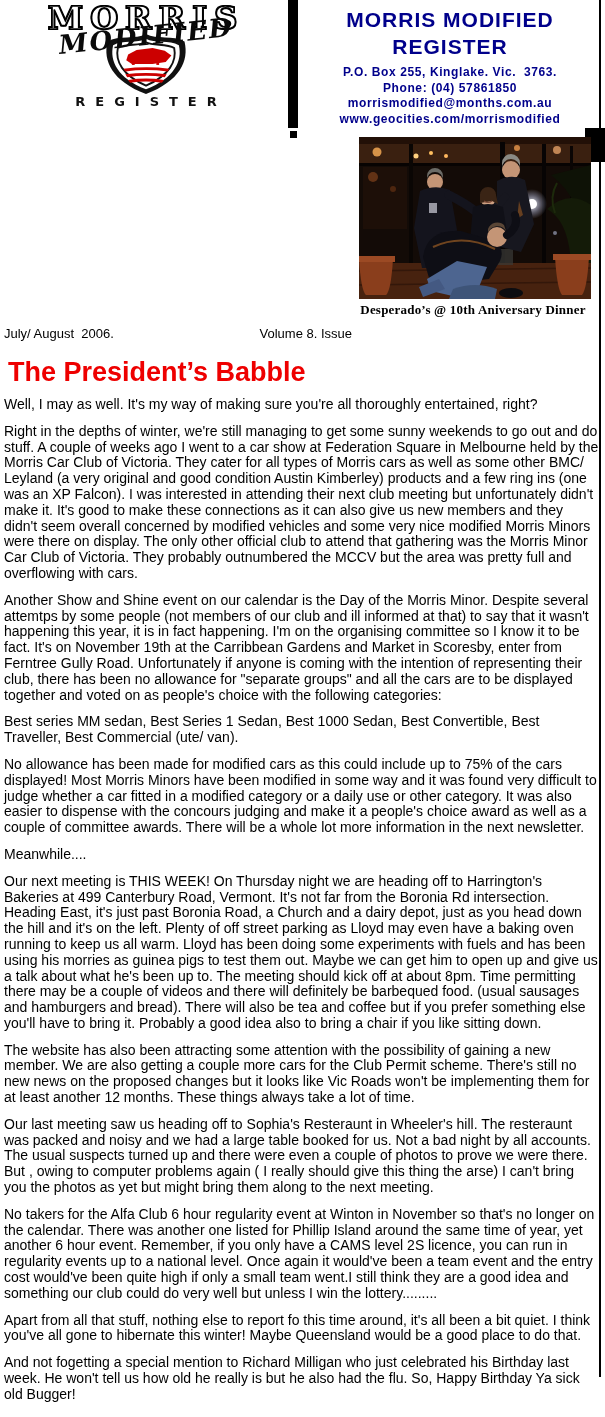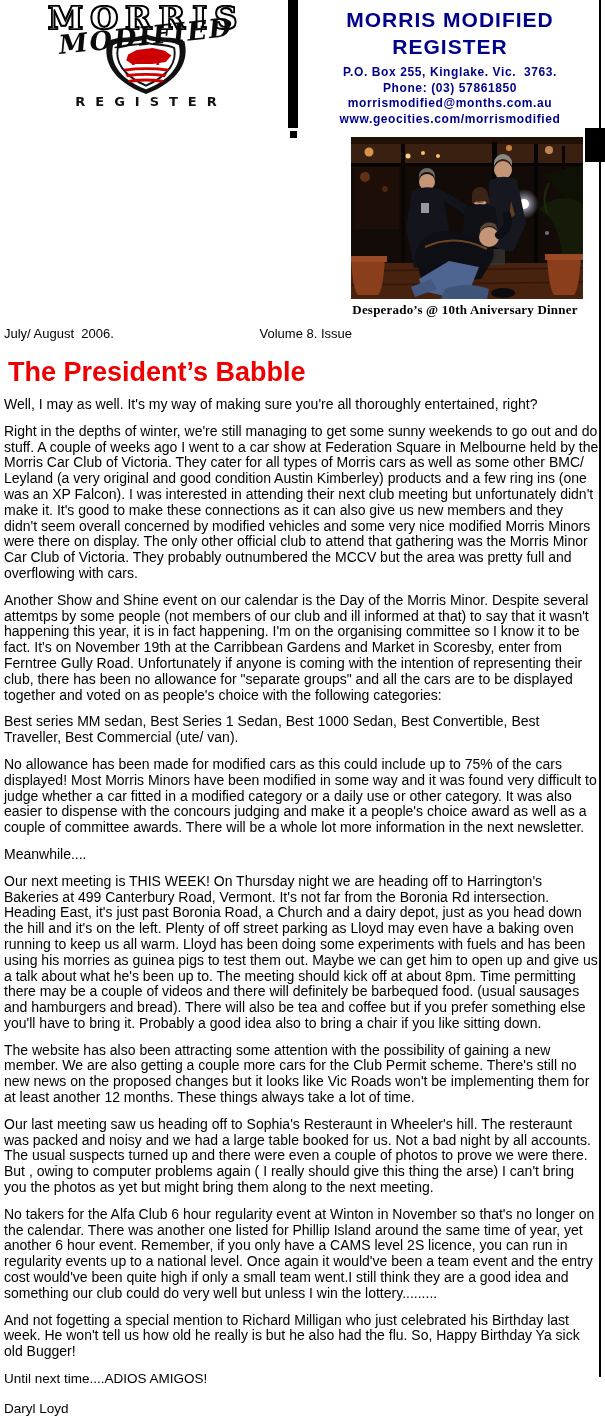--- a/index.html
+++ b/index.html
@@ -44,21 +44,21 @@
   .divider-dot{position:absolute;left:290px;top:131px;width:7px;height:7px;background:#000;}
   .masthead{position:absolute;left:302px;top:6px;width:296px;text-align:center;color:var(--blue);}
   .masthead-title{font-weight:bold;font-size:21px;line-height:27px;letter-spacing:1px;}
   .masthead-line{font-weight:bold;font-size:12px;line-height:15.5px;letter-spacing:0.6px;white-space:pre;}
   .masthead-line.first{margin-top:5px;}
   a.plainlink{color:var(--blue);text-decoration:none;}
 
   
   .content{position:relative;padding:0 6px 0 4px;}
   .photo-figure{
-    float:right;width:236px;margin:0 16px 8px 8px;
+    float:right;width:236px;margin:0 8px 8px 8px;
     text-align:center;
   }
   .photo-svg{display:block;width:232px;height:162px;margin-left:4px;background:#120b07;}
   .photo-caption{
     font-family:"Liberation Serif",serif;font-weight:bold;font-size:13px;line-height:16px;
     margin-top:3px;letter-spacing:0.2px;
   }
   .date-row{display:flex;justify-content:space-between;width:348px;margin-top:4px;font-size:13px;line-height:16px;}
   .date-row span{white-space:pre;}
   .article-title{
@@ -104,21 +104,21 @@
       <div class="logo-register">REGISTER</div>
     </div>
 
     <div class="divider-bar"></div>
     <div class="divider-dot"></div>
 
     <div class="masthead">
       <div class="masthead-title">MORRIS MODIFIED</div>
       <div class="masthead-title">REGISTER</div>
       <div class="masthead-line first">P.O. Box 255, Kinglake. Vic.  3763.</div>
-      <div class="masthead-line">Phone: (03) 57861850</div>
+      <div class="masthead-line">Phone: (04) 57861850</div>
       <div class="masthead-line"><a class="plainlink">morrismodified@months.com.au</a></div>
       <div class="masthead-line"><a class="plainlink">www.geocities.com/morrismodified</a></div>
     </div>
   </div>
 
   <div class="content">
 
     <div class="photo-figure">
       <svg class="photo-svg" viewBox="0 0 232 162">
         <defs>
@@ -209,20 +209,21 @@
         <p class="body-para">Well, I may as well. It's my way of making sure you're all thoroughly entertained, right?</p>
         <p class="body-para">Right in the depths of winter, we're still managing to get some sunny weekends to go out and do stuff. A couple of weeks ago I went to a car show at Federation Square in Melbourne held by the Morris Car Club of Victoria. They cater for all types of Morris cars as well as some other BMC/ Leyland (a very original and good condition Austin Kimberley) products and a few ring ins (one was an XP Falcon). I was interested in attending their next club meeting but unfortunately didn't make it. It's good to make these connections as it can also give us new members and they didn't seem overall concerned by modified vehicles and some very nice modified Morris Minors were there on display. The only other official club to attend that gathering was the Morris Minor Car Club of Victoria. They probably outnumbered the MCCV but the area was pretty full and overflowing with cars.</p>
         <p class="body-para">Another Show and Shine event on our calendar is the Day of the Morris Minor. Despite several attemtps by some people (not members of our club and ill informed at that) to say that it wasn't happening this year, it is in fact happening. I'm on the organising committee so I know it to be fact. It's on November 19th at the Carribbean Gardens and Market in Scoresby, enter from Ferntree Gully Road. Unfortunately if anyone is coming with the intention of representing their club, there has been no allowance for "separate groups" and all the cars are to be displayed together and voted on as people's choice with the following categories:</p>
         <p class="body-para">Best series MM sedan, Best Series 1 Sedan, Best 1000 Sedan, Best Convertible, Best Traveller, Best Commercial (ute/ van).</p>
         <p class="body-para">No allowance has been made for modified cars as this could include up to 75% of the cars displayed! Most Morris Minors have been modified in some way and it was found very difficult to judge whether a car fitted in a modified category or a daily use or other category. It was also easier to dispense with the concours judging and make it a people's choice award as well as a couple of committee awards. There will be a whole lot more information in the next newsletter.</p>
         <p class="body-para">Meanwhile....</p>
         <p class="body-para">Our next meeting is THIS WEEK! On Thursday night we are heading off to Harrington's Bakeries at 499 Canterbury Road, Vermont. It's not far from the Boronia Rd intersection. Heading East, it's just past Boronia Road, a Church and a dairy depot, just as you head down the hill and it's on the left. Plenty of off street parking as Lloyd may even have a baking oven running to keep us all warm. Lloyd has been doing some experiments with fuels and has been using his morries as guinea pigs to test them out. Maybe we can get him to open up and give us a talk about what he's been up to. The meeting should kick off at about 8pm. Time permitting there may be a couple of videos and there will definitely be barbequed food. (usual sausages and hamburgers and bread). There will also be tea and coffee but if you prefer something else you'll have to bring it. Probably a good idea also to bring a chair if you like sitting down.</p>
         <p class="body-para">The website has also been attracting some attention with the possibility of gaining a new member. We are also getting a couple more cars for the Club Permit scheme. There's still no new news on the proposed changes but it looks like Vic Roads won't be implementing them for at least another 12 months. These things always take a lot of time.</p>
         <p class="body-para">Our last meeting saw us heading off to Sophia's Resteraunt in Wheeler's hill. The resteraunt was packed and noisy and we had a large table booked for us. Not a bad night by all accounts. The usual suspects turned up and there were even a couple of photos to prove we were there. But , owing to computer problems again ( I really should give this thing the arse) I can't bring you the photos as yet but might bring them along to the next meeting.</p>
         <p class="body-para">No takers for the Alfa Club 6 hour regularity event at Winton in November so that's no longer on the calendar. There was another one listed for Phillip Island around the same time of year, yet another 6 hour event. Remember, if you only have a CAMS level 2S licence, you can run in regularity events up to a national level. Once again it would've been a team event and the entry cost would've been quite high if only a small team went.I still think they are a good idea and something our club could do very well but unless I win the lottery.........</p>
+        <p class="body-para">Apart from all that stuff, nothing else to report fo this time around, it's all been a bit quiet. I think you've all gone to hibernate this winter! Maybe Queensland would be a good place to do that.</p>
         <p class="body-para">And not fogetting a special mention to Richard Milligan who just celebrated his Birthday last week. He won't tell us how old he really is but he also had the flu. So, Happy Birthday Ya sick old Bugger!</p>
       </div>
 
     <p class="serif-line signoff">Until next time....ADIOS AMIGOS!</p>
     <p class="serif-line">Daryl Loyd</p>
     <p class="ps-line"><span class="ps-label">P.S :</span><span> Stay tuned for the November coming events. You can also check out the website.</span></p>
     <p class="footer-link">www.geocities.com/morrismodified</p>
 
   </div>
 </div>

